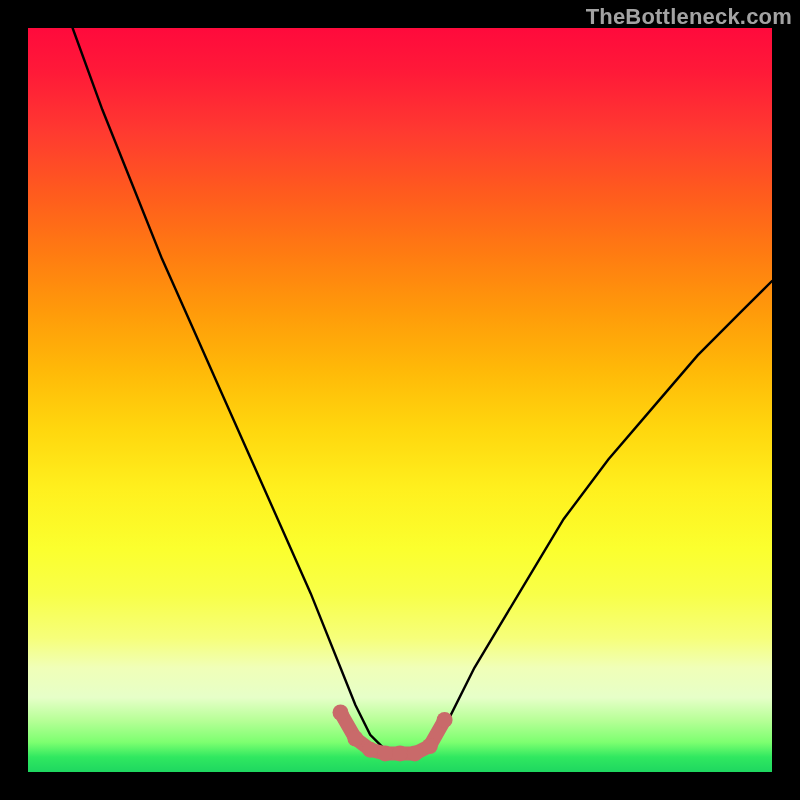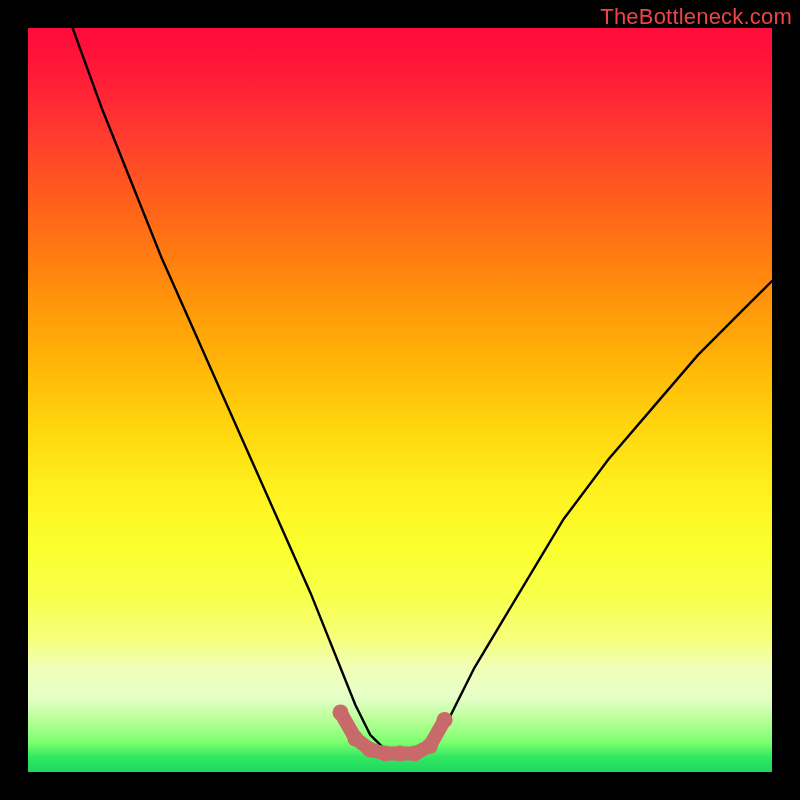--- a/index.html
+++ b/index.html
@@ -42,23 +42,23 @@
       #b8ff98 93%,
       #7dff70 96%,
       #30e860 98%,
       #1ED760 100%
     );
   }
   .watermark {
     position: absolute;
     top: 4px;
     right: 8px;
-    color: #ef4444;
+    color: #a3a3a3;
     font-size: 22px;
-    font-weight: 400;
+    font-weight: 700;
     letter-spacing: 0.2px;
     pointer-events: none;
   }
   svg.curve {
     position: absolute;
     left: 0;
     top: 0;
     width: 744px;
     height: 744px;
     overflow: visible;

